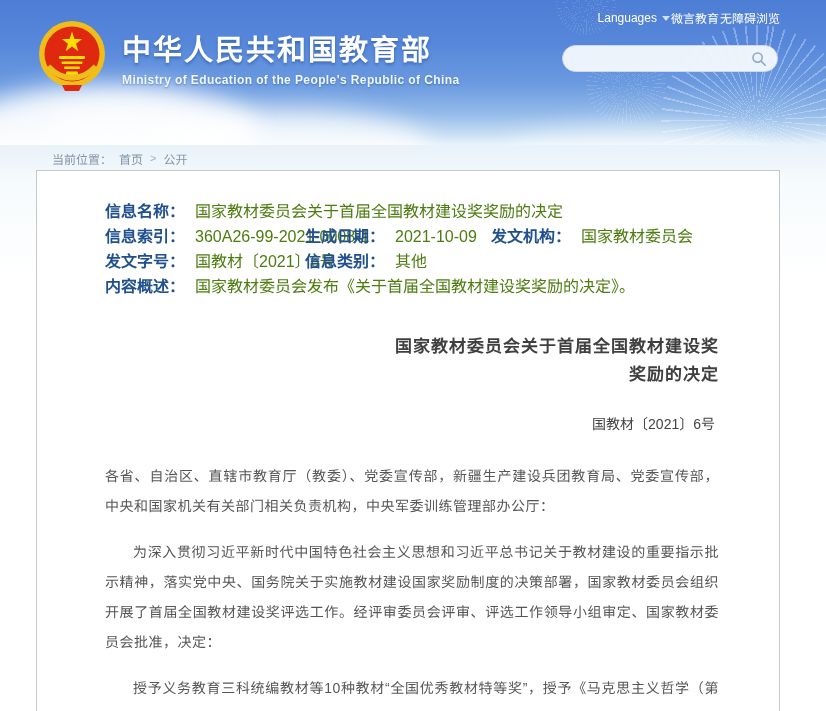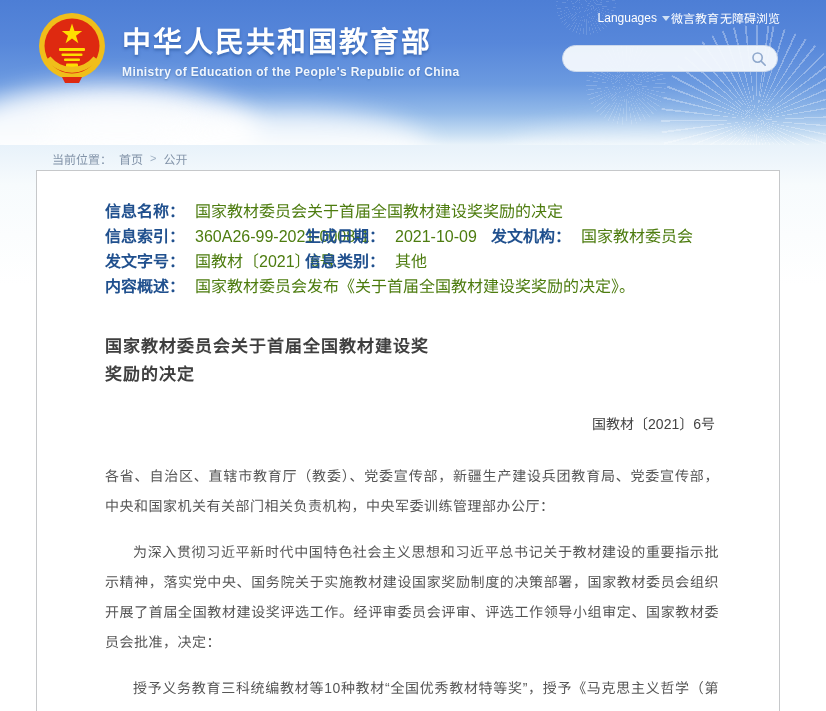--- a/index.html
+++ b/index.html
@@ -16,21 +16,21 @@
   .cloud.c1 { left:-40px; bottom:-35px; width:300px; height:95px; opacity:.9; }
   .cloud.c2 { left:150px; bottom:-45px; width:280px; height:80px; opacity:.75; }
   .cloud.c3 { left:40px; bottom:-10px; width:160px; height:50px; opacity:.6; }
   .cloud.c4 { right:60px; bottom:-40px; width:260px; height:60px; opacity:.4; }
   .dand { position:absolute; border-radius:50%; pointer-events:none;
     background:repeating-conic-gradient(from 10deg, rgba(255,255,255,.55) 0deg 1.2deg, rgba(255,255,255,0) 1.2deg 7deg); }
   .dand.d1 { right:-25px; bottom:-70px; width:190px; height:190px; opacity:.55; }
   .dand.d2 { right:160px; top:45px; width:80px; height:80px; opacity:.30; }
   .dand.d3 { right:210px; top:-25px; width:60px; height:60px; opacity:.25; }
 
-  .brand { position:absolute; left:36px; top:12px; display:flex; align-items:center; gap:14px; cursor:pointer; }
+  .brand { position:absolute; left:36px; top:20px; display:flex; align-items:center; gap:14px; cursor:pointer; }
   .brand-text .site-title {
     color:#fff; font-size:29px; font-weight:bold; letter-spacing:2px;
     text-shadow:0 2px 3px rgba(25,70,140,.5);
   }
   .brand-text .site-subtitle {
     color:#f0f6fd; font-size:12px; font-weight:bold; margin-top:5px; letter-spacing:.4px;
     text-shadow:0 1px 2px rgba(25,70,140,.45);
   }
 
   .top-links { position:absolute; top:9px; right:46px; display:flex; align-items:center; gap:1px; }
@@ -55,21 +55,21 @@
   }
 
   .meta { font-size:16px; line-height:16px; }
   .meta-row { display:flex; margin-bottom:9px; align-items:baseline; }
   .m-label { color:#20508e; font-weight:bold; white-space:nowrap; }
   .m-value { color:#4d7c0f; margin-left:10px; white-space:nowrap; }
   .m-cell { display:flex; align-items:baseline; }
   .m-cell.c1 { width:200px; }
   .m-cell.c2 { width:186px; }
 
-  .doc-title { margin-top:38px; text-align:left; font-size:17px; font-weight:bold; color:#3f3f3f; line-height:28px; letter-spacing:1px; }
+  .doc-title { margin-top:38px; text-align:right; font-size:17px; font-weight:bold; color:#3f3f3f; line-height:28px; letter-spacing:1px; }
   .doc-number { margin-top:24px; text-align:right; font-size:14px; color:#434343; padding-right:4px; }
 
   .body-text { margin-top:28px; }
   .body-p { font-size:14px; color:#565656; line-height:30px; text-align:justify; letter-spacing:.5px; margin-bottom:16px; }
   .body-p.indent { text-indent:2em; }
 </style>
 </head>
 <body>
 
 <div class="page">

